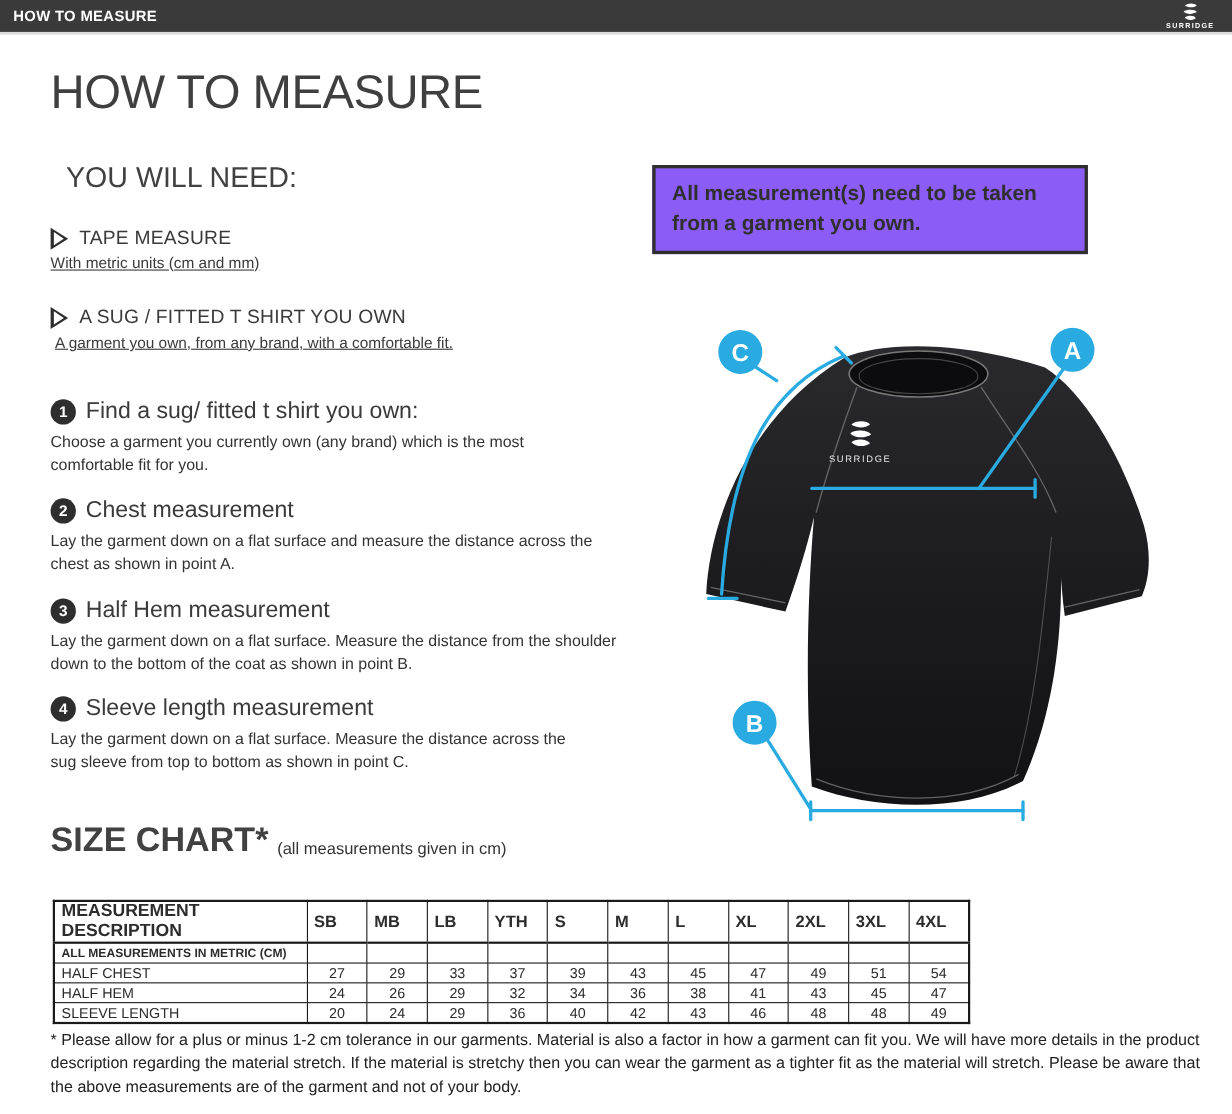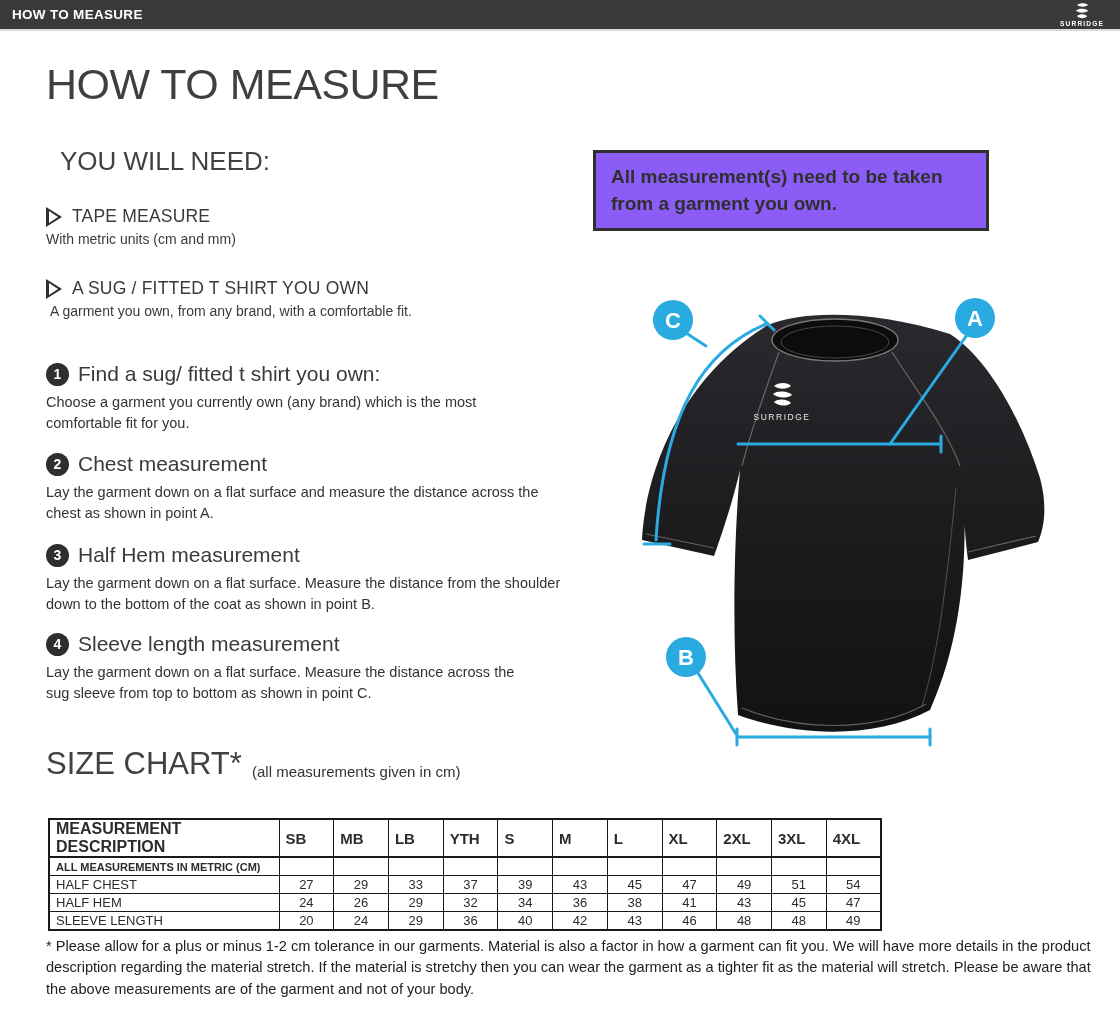--- a/index.html
+++ b/index.html
@@ -17,39 +17,39 @@
   .page-title{position:absolute;left:46px;top:60px;font-size:43px;letter-spacing:-.5px;color:#3f3f3f;font-weight:normal;}
   .ywn-heading{position:absolute;left:60px;top:146px;font-size:26px;color:#414141;font-weight:normal;}
 
   
   .need-item{position:absolute;left:46px;}
   .need-row{display:flex;align-items:center;gap:10px;}
   .tri{width:0;height:0;border-top:10px solid transparent;border-bottom:10px solid transparent;border-left:16px solid #2e2e2e;position:relative;}
   .tri:after{content:"";position:absolute;left:-13px;top:-6px;width:0;height:0;
     border-top:6px solid transparent;border-bottom:6px solid transparent;border-left:9px solid #fff;}
   .need-title{font-size:17.5px;color:#3a3a3a;letter-spacing:.2px;}
-  .need-sub{font-size:14px;color:#3a3a3a;margin-top:4px;}
+  .need-sub{font-size:14px;color:#3a3a3a;margin-top:4px;text-decoration:underline;}
 
   
   .step{position:absolute;left:46px;width:540px;}
   .step-head{display:flex;align-items:center;gap:9px;}
   .step-num{width:23px;height:23px;border-radius:50%;background:#2e2e2e;color:#fff;font-size:14px;font-weight:bold;
     display:flex;align-items:center;justify-content:center;flex:0 0 23px;}
   .step-title{font-size:21px;color:#3a3a3a;}
   .step-body{font-size:14.5px;line-height:1.45;color:#333;margin-top:6px;}
 
   
   .notice{position:absolute;left:593px;top:150px;width:396px;box-sizing:border-box;border:3px solid #2f2f2f;
     padding:11px 15px;font-size:19px;font-weight:bold;color:#2f2f2f;line-height:1.4;background:#8b5cf6;}
 
   
   .figure{position:absolute;left:616px;top:278px;width:476px;height:500px;}
 
   
-  .sc-heading{position:absolute;left:46px;top:746px;font-size:31px;color:#414141;font-weight:normal;}
+  .sc-heading{position:absolute;left:46px;top:746px;font-size:31px;color:#414141;font-weight:bold;}
   .sc-note{position:absolute;left:252px;top:763px;font-size:15px;color:#333;}
 
   table.size-chart{position:absolute;left:48px;top:818px;border-collapse:collapse;table-layout:fixed;width:834px;
     border:2px solid #1a1a1a;}
   table.size-chart th, table.size-chart td{border:1px solid #1a1a1a;padding:0 6px;color:#2c2c2c;}
   table.size-chart th{font-size:15px;font-weight:bold;height:27px;text-align:left;}
   table.size-chart th.desc{text-align:left;font-size:16px;}
   table.size-chart td{font-size:13px;height:17px;text-align:center;}
   table.size-chart td.desc{text-align:left;}
   table.size-chart td.metric{font-size:11px;font-weight:bold;}

